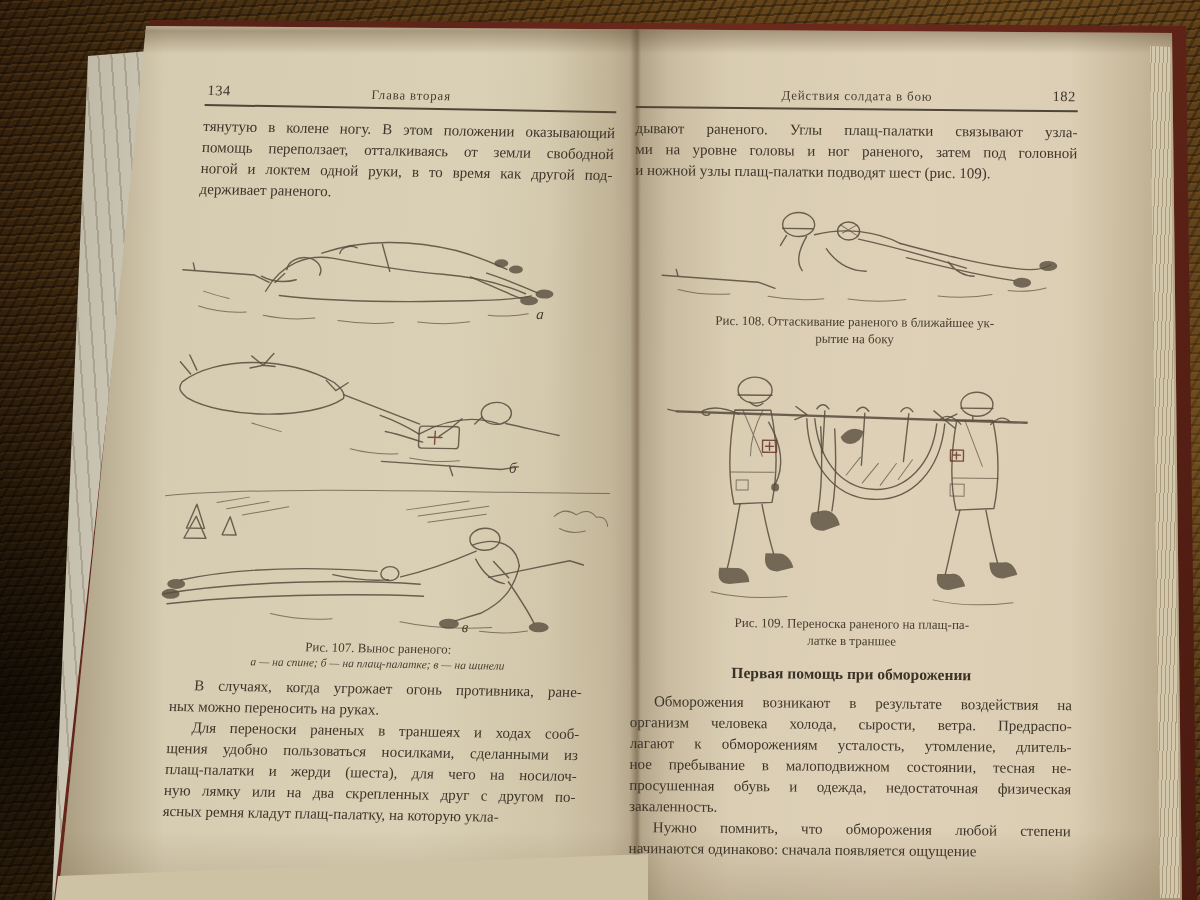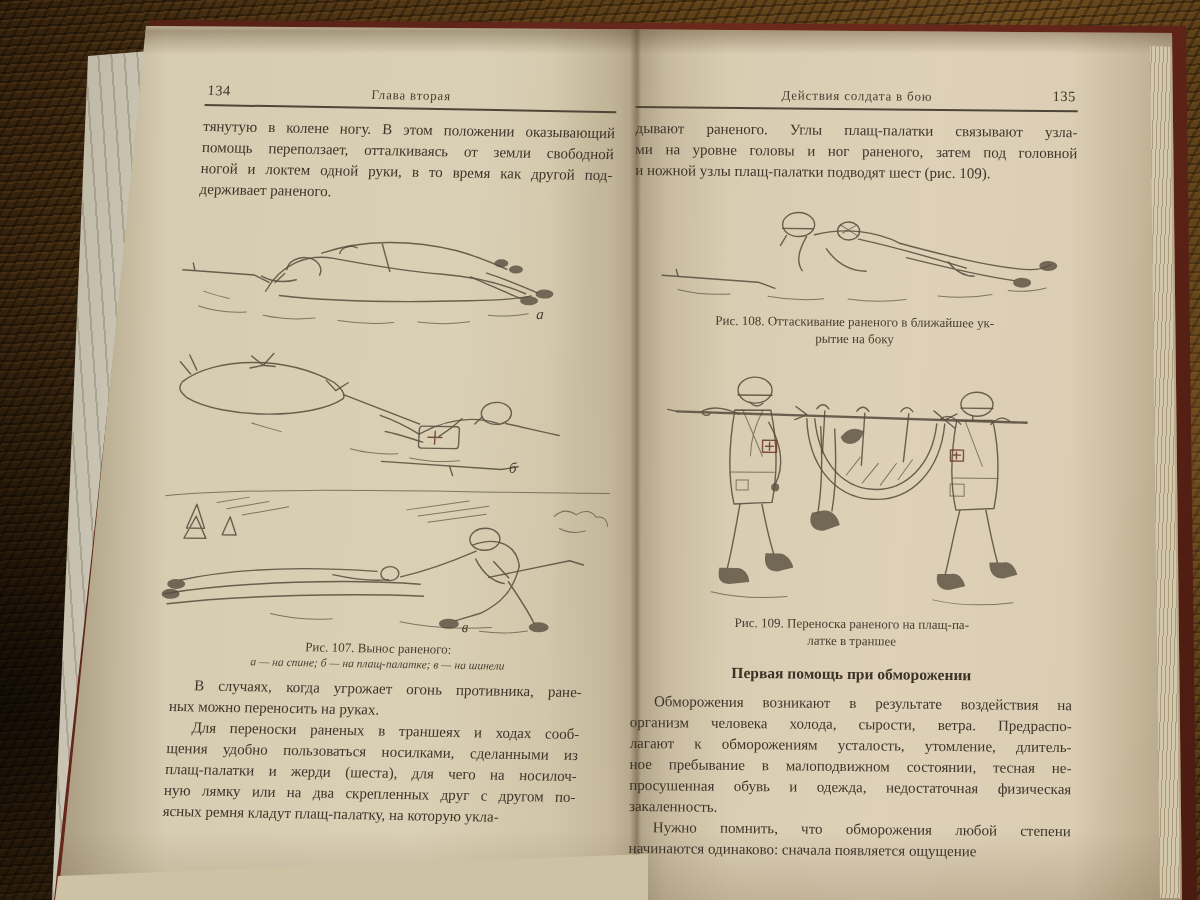--- a/index.html
+++ b/index.html
@@ -178,21 +178,21 @@
           <div class="tline">щения удобно пользоваться носилками, сделанными из</div>
           <div class="tline">плащ-палатки и жерди (шеста), для чего на носилоч-</div>
           <div class="tline">ную лямку или на два скрепленных друг с другом по-</div>
           <div class="tline">ясных ремня кладут плащ-палатку, на которую укла-</div>
         </div>
     </div>
 
     <div class="page-content right">
       <div class="page-header">
         <span class="title">Действия солдата в бою</span>
-        <span class="num r">135</span>
+        <span class="num r">182</span>
       </div>
 
       <div class="para mt">
           <div class="tline">дывают раненого. Углы плащ-палатки связывают узла-</div>
           <div class="tline">ми на уровне головы и ног раненого, затем под головной</div>
           <div class="tline">и ножной узлы плащ-палатки подводят шест (рис. 109).</div>
         </div>
 
       <div class="fig" style="margin:8px 0 0 14px;width:426px;height:120px;">
         <svg width="426" height="120" viewBox="0 0 426 120">

